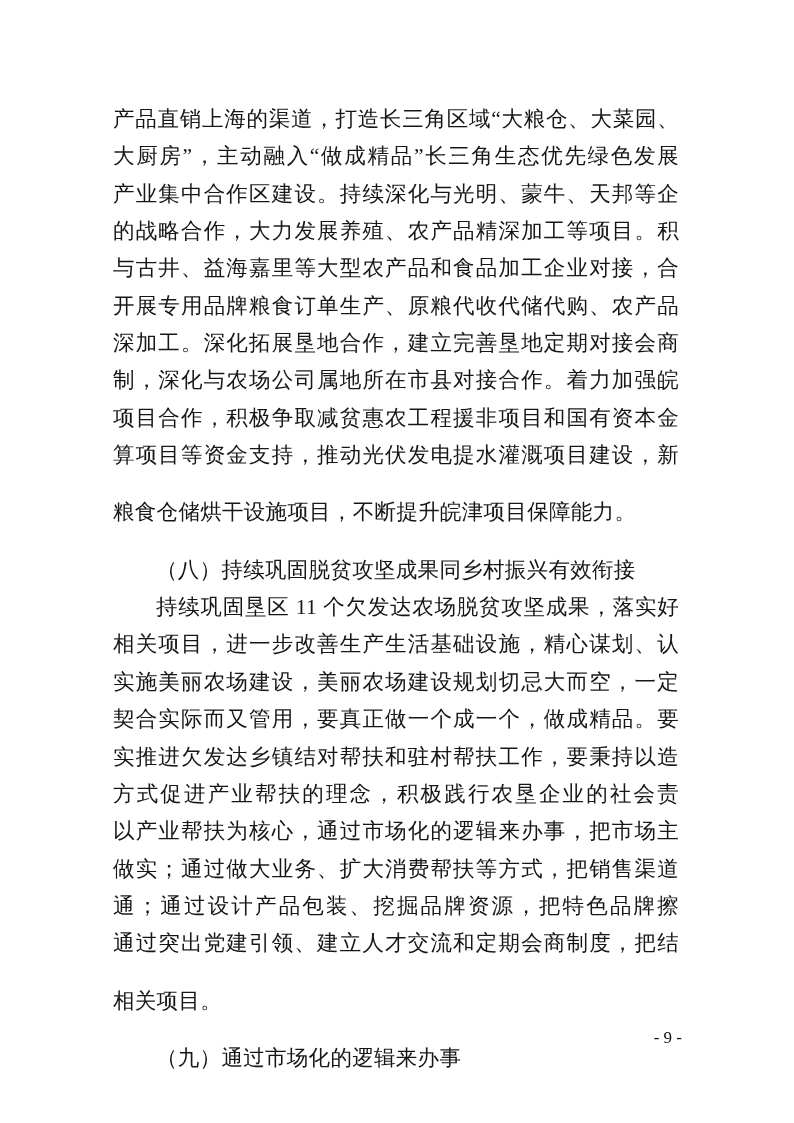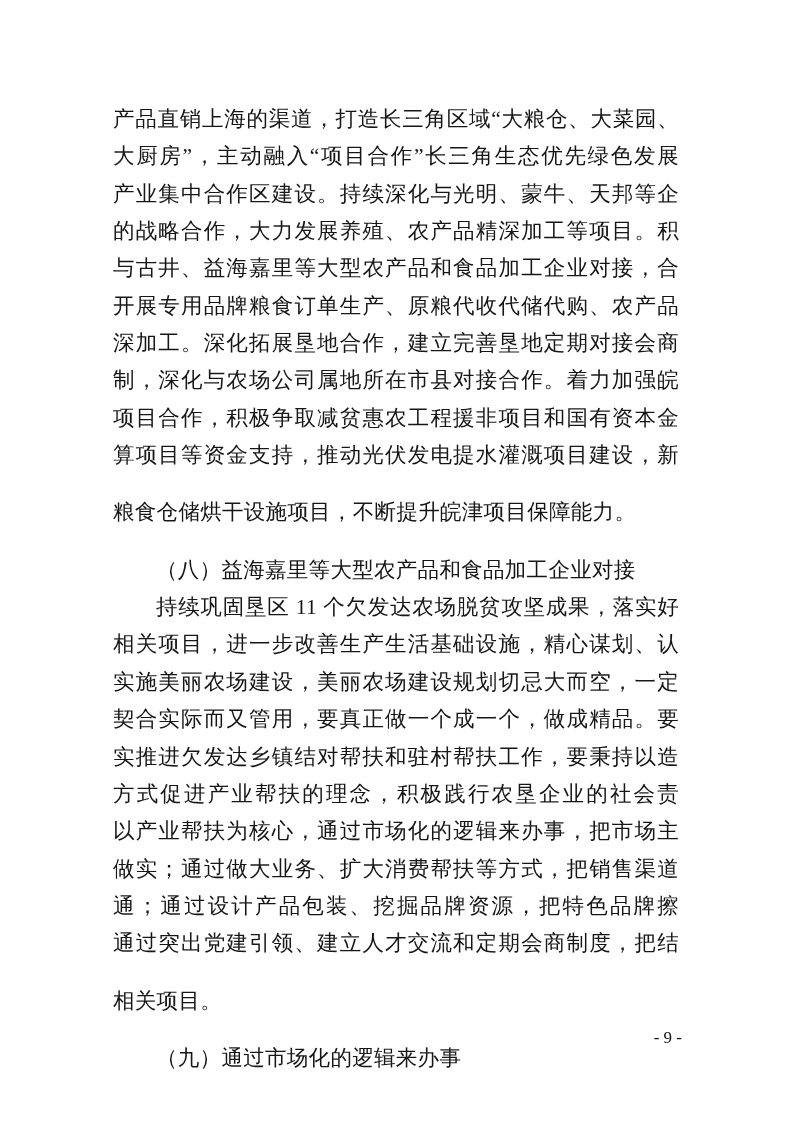--- a/index.html
+++ b/index.html
@@ -53,31 +53,31 @@
     color: #111111;
     font-family: "Liberation Serif", "DejaVu Serif", serif;
   }
 </style>
 </head>
 <body>
 
 <div class="page">
   <div class="content">
     <div class="ln">产品直销上海的渠道，打造长三角区域“大粮仓、大菜园、</div>
-    <div class="ln">大厨房”，主动融入“项目合作”长三角生态优先绿色发展</div>
+    <div class="ln">大厨房”，主动融入“做成精品”长三角生态优先绿色发展</div>
     <div class="ln">产业集中合作区建设。持续深化与光明、蒙牛、天邦等企业</div>
     <div class="ln">的战略合作，大力发展养殖、农产品精深加工等项目。积极</div>
     <div class="ln">与古井、益海嘉里等大型农产品和食品加工企业对接，合作</div>
     <div class="ln">开展专用品牌粮食订单生产、原粮代收代储代购、农产品精</div>
     <div class="ln">深加工。深化拓展垦地合作，建立完善垦地定期对接会商机</div>
     <div class="ln">制，深化与农场公司属地所在市县对接合作。着力加强皖津</div>
     <div class="ln">项目合作，积极争取减贫惠农工程援非项目和国有资本金预</div>
     <div class="ln">算项目等资金支持，推动光伏发电提水灌溉项目建设，新建</div>
     <div class="ln end">粮食仓储烘干设施项目，不断提升皖津项目保障能力。</div>
-    <div class="ln end ind">（八）益海嘉里等大型农产品和食品加工企业对接</div>
+    <div class="ln end ind">（八）持续巩固脱贫攻坚成果同乡村振兴有效衔接</div>
     <div class="ln ind">持续巩固垦区 11 个欠发达农场脱贫攻坚成果，落实好</div>
     <div class="ln">相关项目，进一步改善生产生活基础设施，精心谋划、认真</div>
     <div class="ln">实施美丽农场建设，美丽农场建设规划切忌大而空，一定要</div>
     <div class="ln">契合实际而又管用，要真正做一个成一个，做成精品。要扎</div>
     <div class="ln">实推进欠发达乡镇结对帮扶和驻村帮扶工作，要秉持以造血</div>
     <div class="ln">方式促进产业帮扶的理念，积极践行农垦企业的社会责任，</div>
     <div class="ln">以产业帮扶为核心，通过市场化的逻辑来办事，把市场主体</div>
     <div class="ln">做实；通过做大业务、扩大消费帮扶等方式，把销售渠道打</div>
     <div class="ln">通；通过设计产品包装、挖掘品牌资源，把特色品牌擦亮；</div>
     <div class="ln">通过突出党建引领、建立人才交流和定期会商制度，把结对</div>

